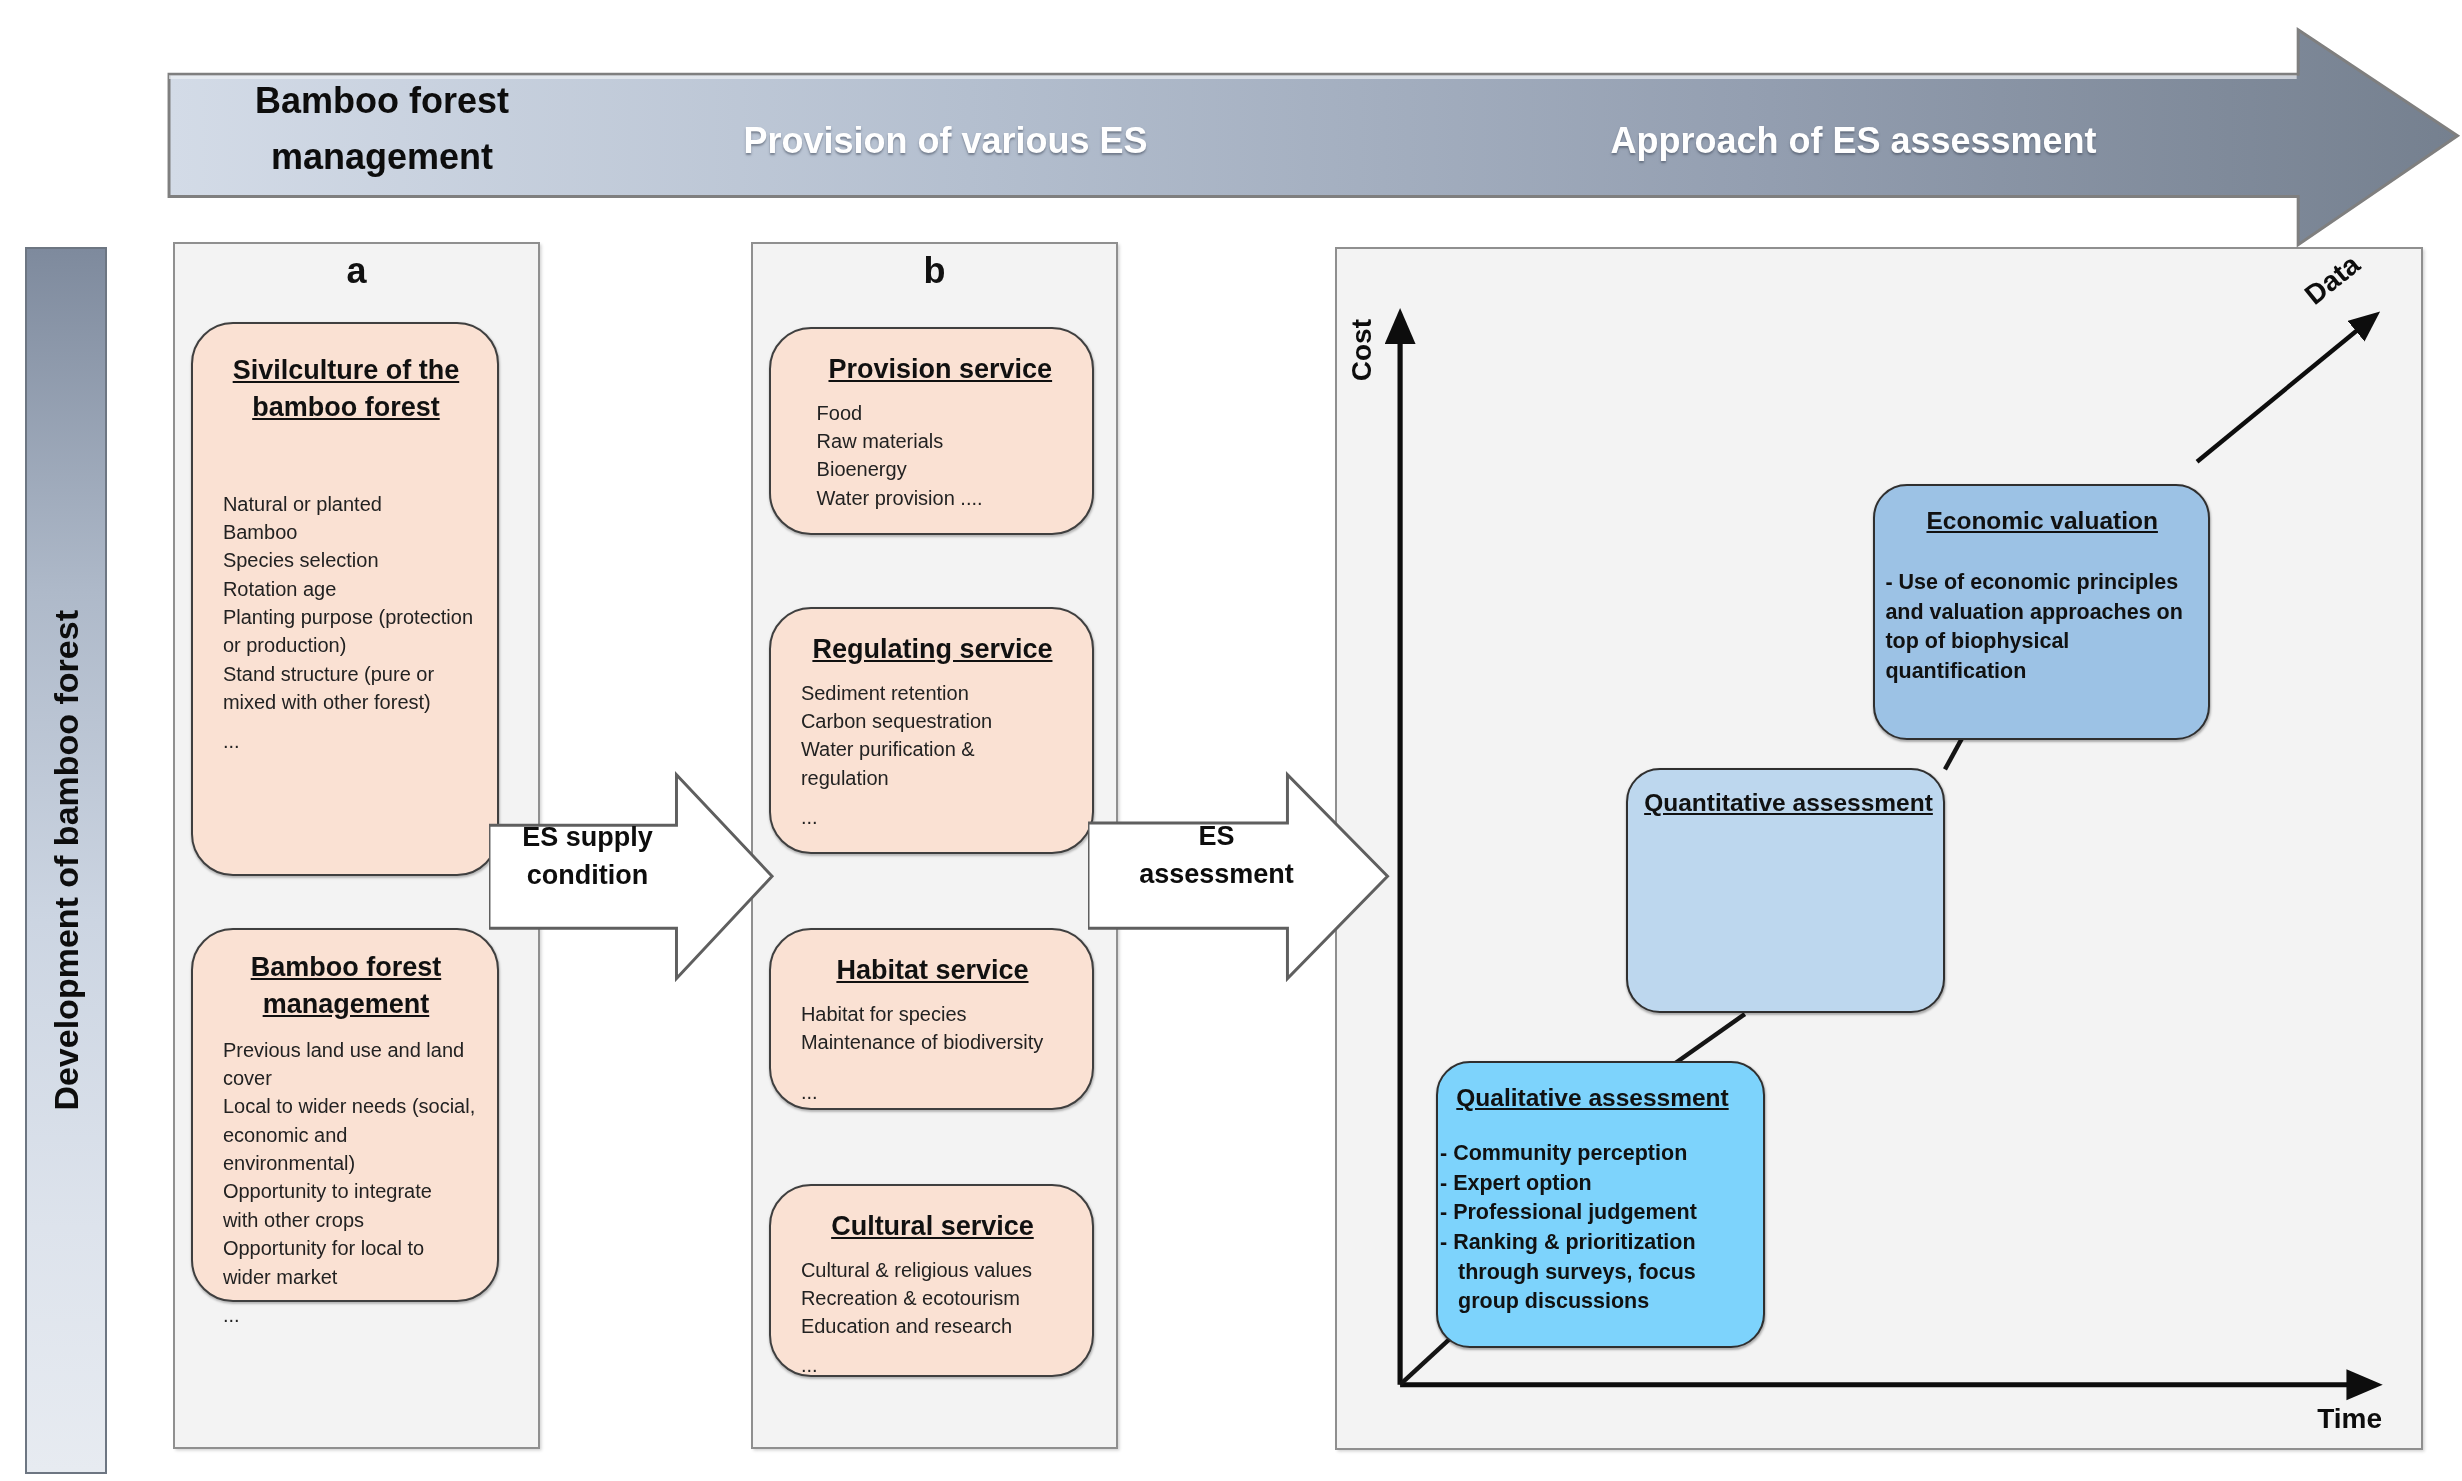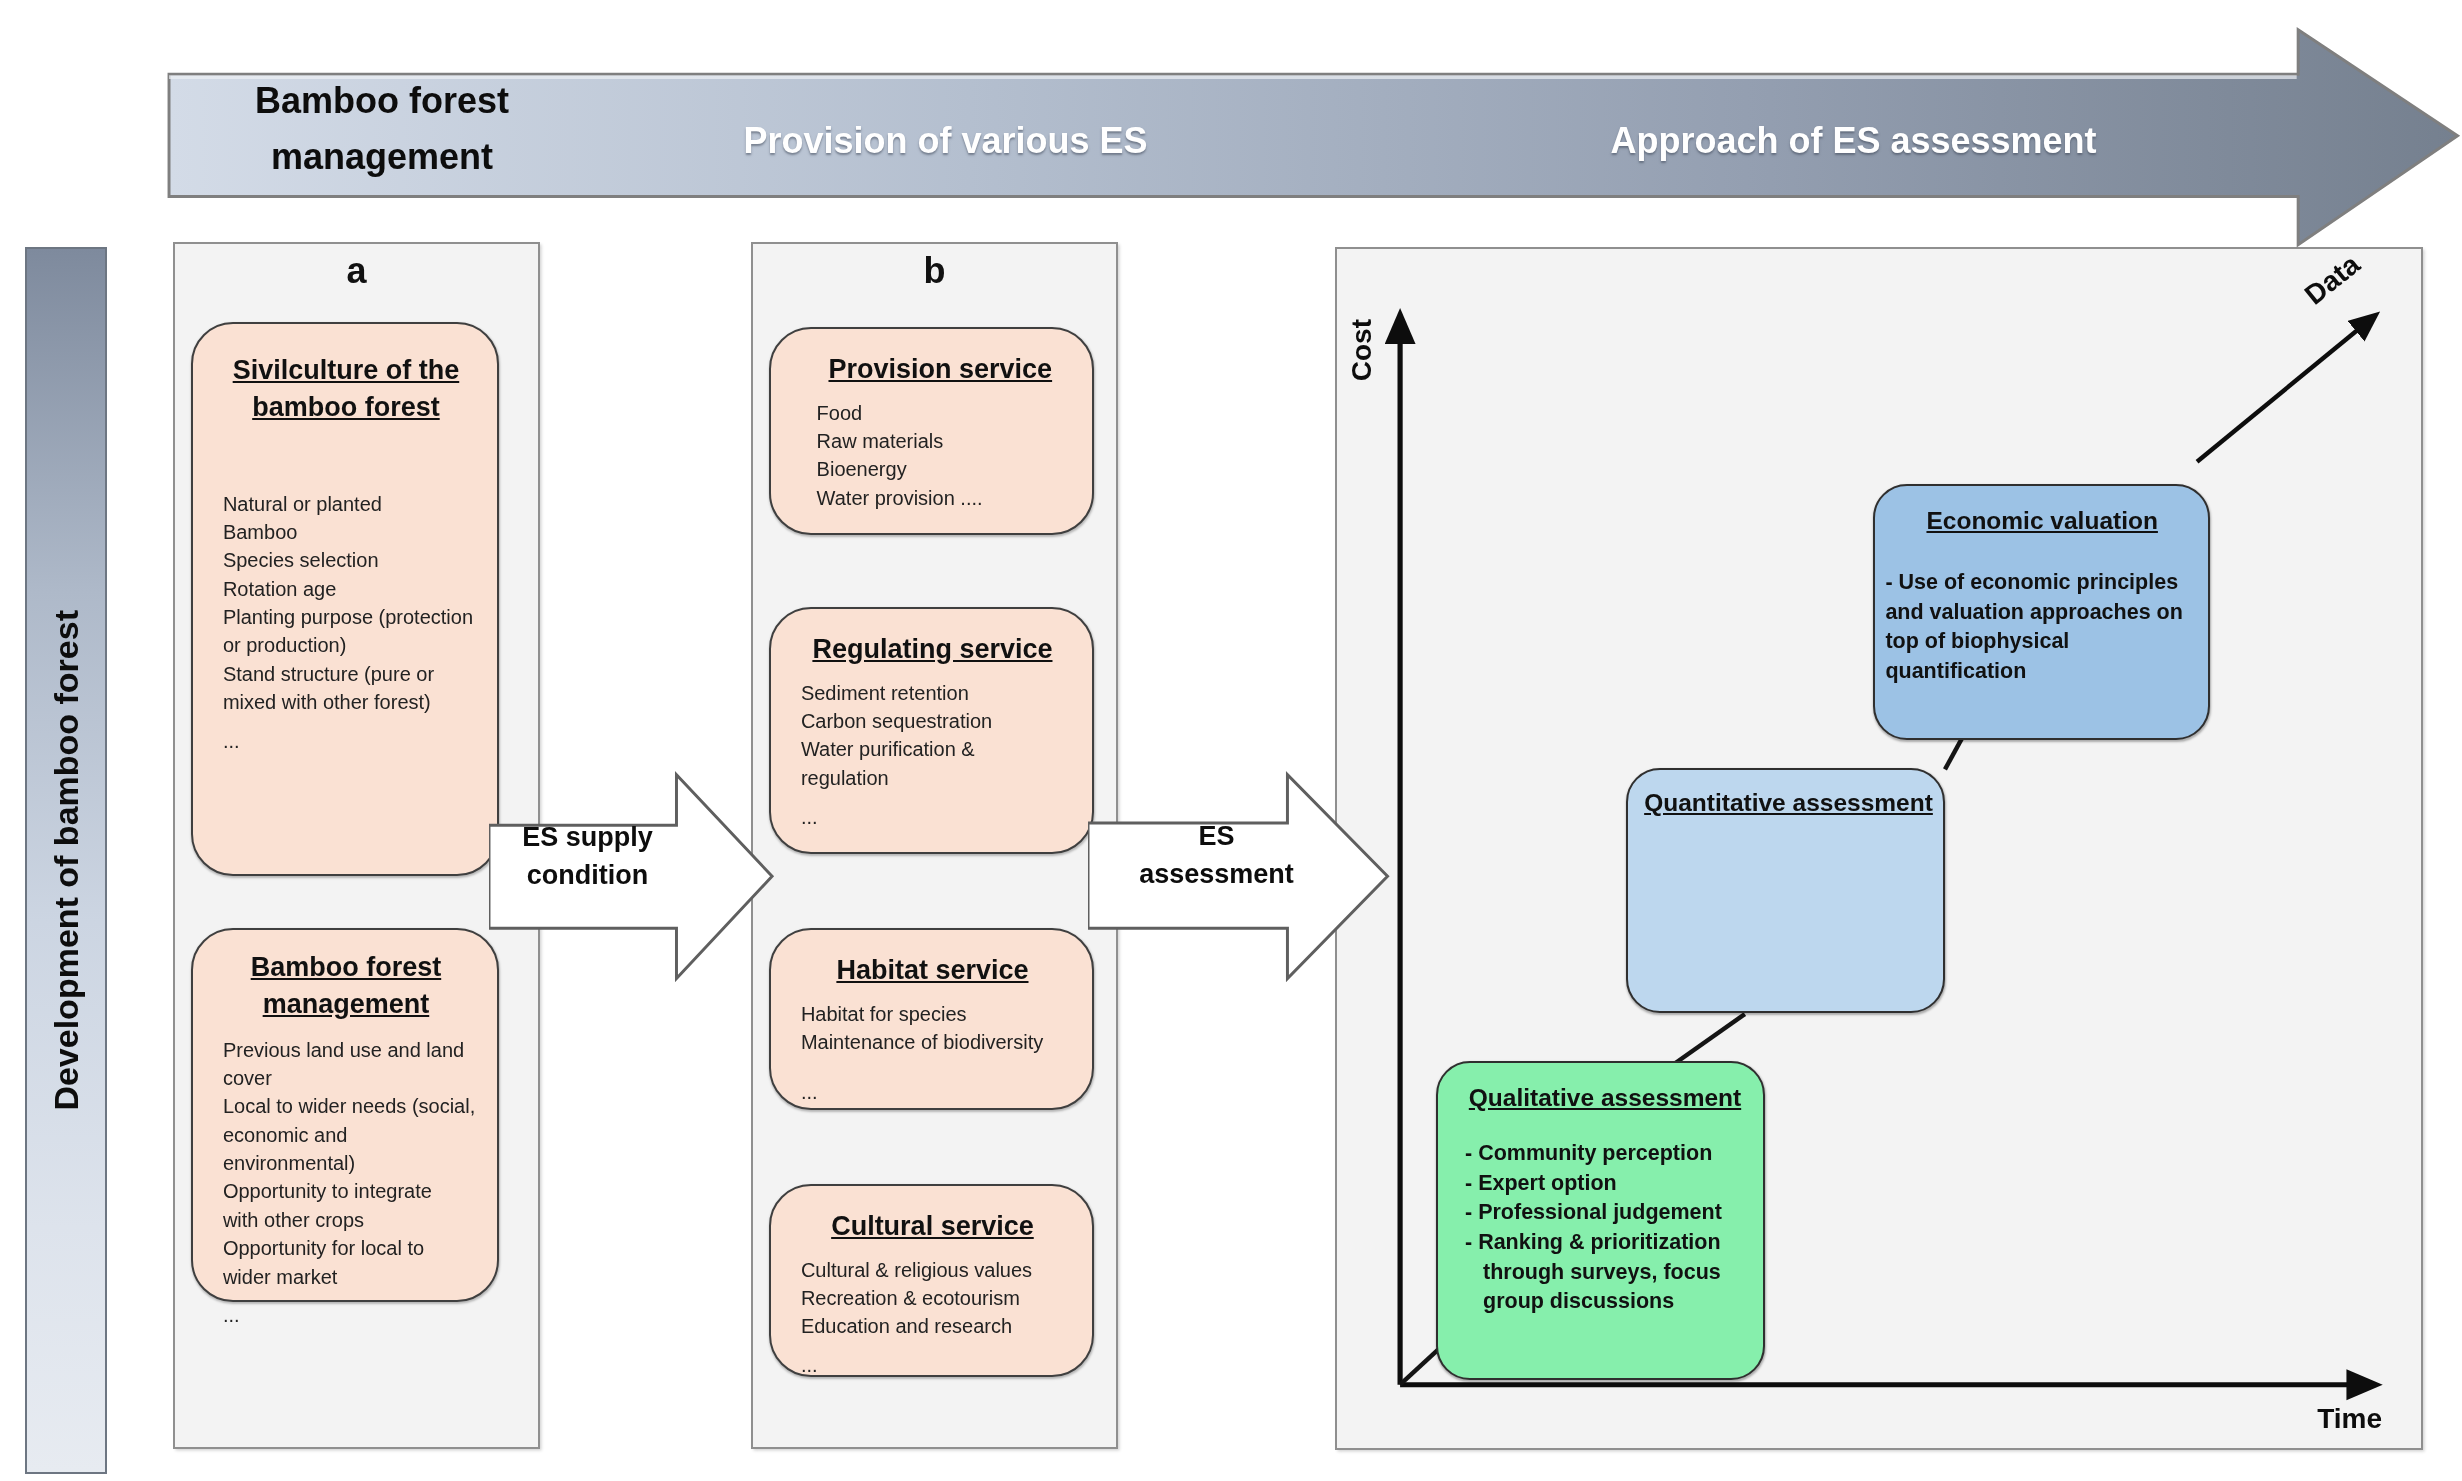--- a/index.html
+++ b/index.html
@@ -55,21 +55,21 @@
   #cost-label{left:1.5px;top:70px;height:208px;width:46px;display:flex;align-items:flex-start;justify-content:center;}
   #cost-label span{writing-mode:vertical-rl;transform:rotate(180deg);white-space:nowrap;}
   #time-label{left:934px;top:1154px;width:111px;text-align:right;}
   #data-label{left:940px;top:15px;width:111px;text-align:center;transform:rotate(-39deg);}
 
   .blue-box{position:absolute;z-index:3;border:2.2px solid #2f2f2f;border-radius:34px;box-sizing:border-box;
             box-shadow:0.7px 1.5px 2.2px rgba(0,0,0,.3);}
   .blue-box .btitle{font-weight:bold;font-size:24.5px;text-align:center;text-decoration:underline;line-height:1.35;}
   .blue-body{font-weight:bold;font-size:21.5px;line-height:1.38;color:#111;}
   .blue-item{font-weight:bold;font-size:21.5px;line-height:1.38;padding-left:18px;text-indent:-18px;color:#111;}
-  #qual-box{left:99px;top:812px;width:329px;height:319px;background:#86efac;padding:18px 18px 0 27px;}
+  #qual-box{left:99px;top:812px;width:329px;height:287px;background:#7dd3fc;padding:18px 18px 0 2px;}
   #qual-box .btitle{margin-bottom:25px;}
   #quant-box{left:289px;top:519px;width:319px;height:245px;background:#bdd7ee;padding:16.3px 9px 0 15px;}
   #quant-box .btitle{margin-bottom:30px;}
   #econ-box{left:536px;top:209px;width:337px;height:256px;background:#9cc2e5;padding:18px 9px 0 10.4px;margin-top:26px;}
   #econ-box .btitle{margin-bottom:31px;}
 </style>
 </head>
 <body>
 
 <div id="stage">

